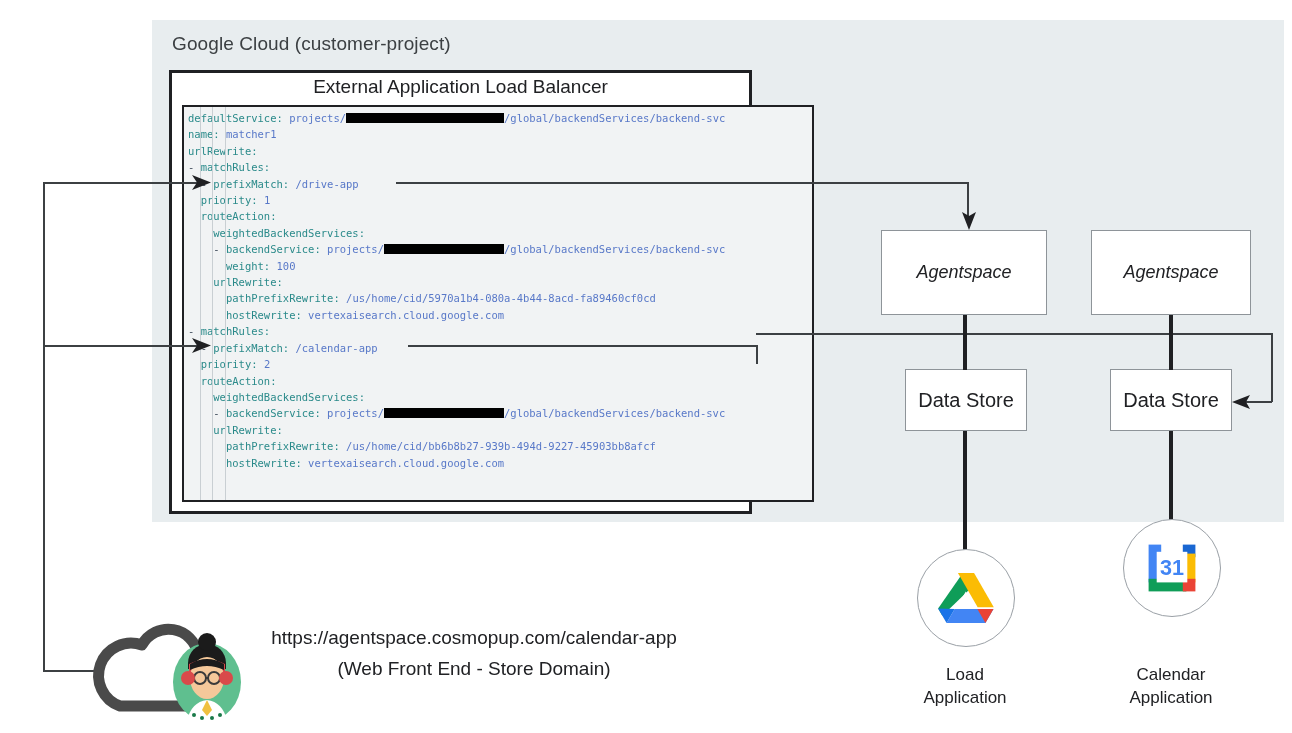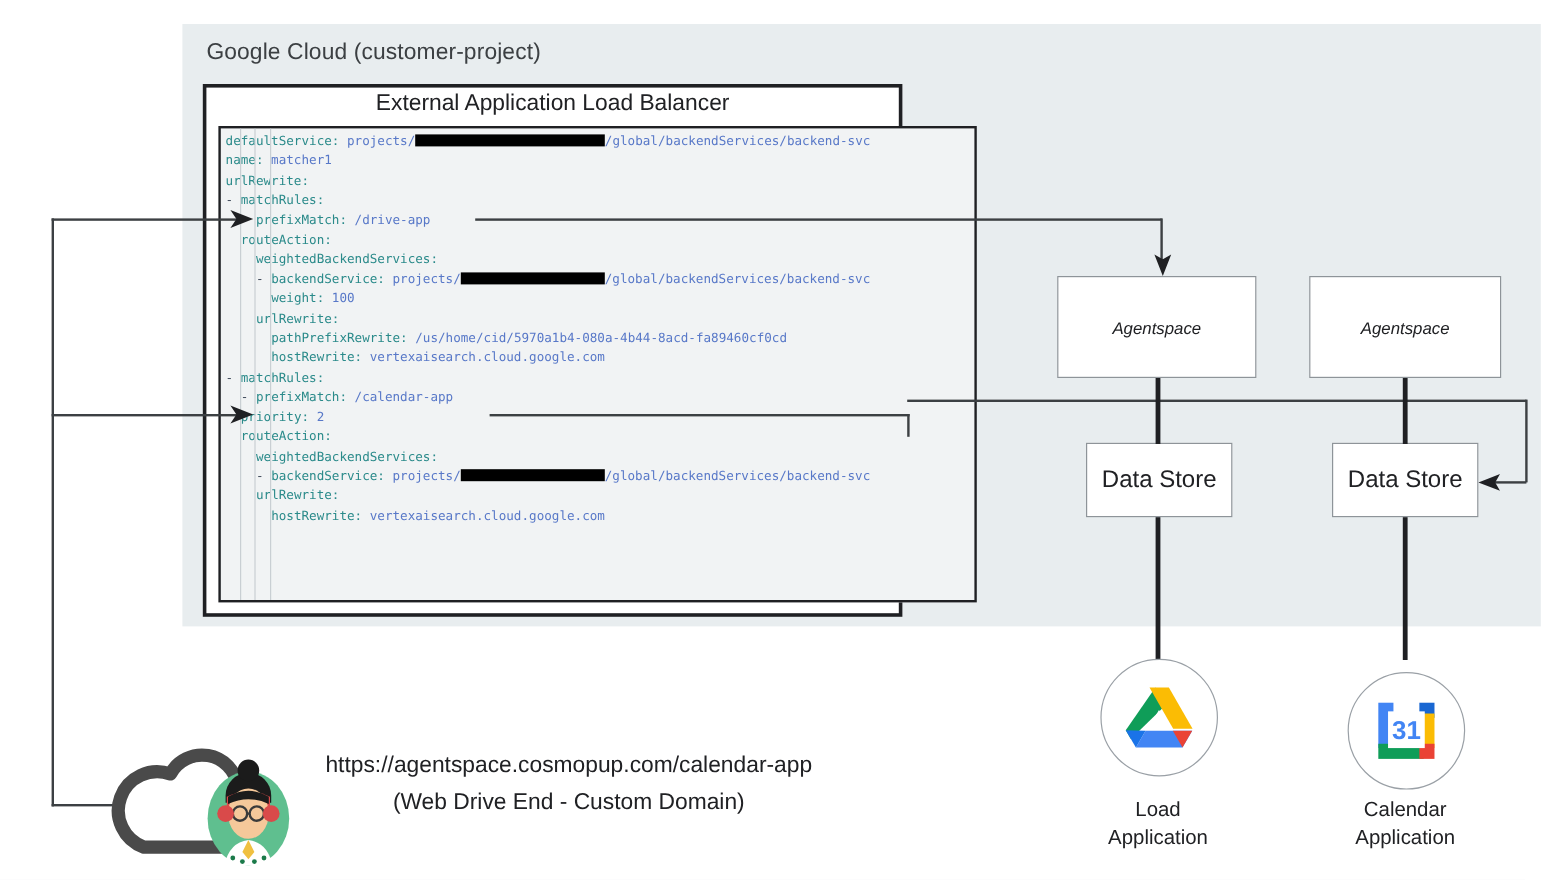--- a/index.html
+++ b/index.html
@@ -30,21 +30,21 @@
   .k{color:#2a8a8a;}
   .v{color:#5878c8;}
   .p{color:#3f4a5a;}
   .redact{display:inline-block;background:#000000;height:10px;vertical-align:-1px;
           border-radius:0;}
   .guide{position:absolute;width:1px;background:#c9cfd3;top:0;bottom:0;}
 
   
   .nodebox{position:absolute;background:#ffffff;border:1.6px solid #8e9499;
            box-sizing:border-box;display:flex;align-items:center;
-           justify-content:center;font-size:14px;color:#202124;}
+           justify-content:center;font-size:18px;color:#202124;}
   .nodebox.italic{font-style:italic;}
   .nodebox.small{font-size:20px;}
 
   
   .ln{position:absolute;background:#1f2023;}
   .ln.thin{background:#3c4043;}
 
   
   .urlblock{position:absolute;left:264px;top:622px;width:420px;text-align:center;
             color:#202124;}
@@ -70,34 +70,36 @@
   <div class="lb-box"></div>
   <div class="lb-title">External Application Load Balancer</div>
 
   <div class="code-box">
     <div class="code-inner" id="code-inner">
         <div class="code-line"><span class="p"></span><span class="k" style="color:#2a8a8a">defaultService:</span><span class="v" style="color:#5878c8"> projects/</span><span class="redact" style="width:158px"></span><span class="v" style="color:#5878c8">/global/backendServices/backend-svc</span></div>
         <div class="code-line"><span class="p"></span><span class="k" style="color:#2a8a8a">name:</span><span class="v" style="color:#5878c8"> matcher1</span></div>
         <div class="code-line"><span class="p"></span><span class="k" style="color:#2a8a8a">urlRewrite:</span></div>
         <div class="code-line"><span class="p">- </span><span class="k" style="color:#2a8a8a">matchRules:</span></div>
         <div class="code-line"><span class="p">  - </span><span class="k" style="color:#2a8a8a">prefixMatch:</span><span class="v" style="color:#5878c8"> /drive-app</span></div>
+        <div class="code-line"><span class="p">  </span><span class="k" style="color:#2a8a8a">priority:</span><span class="v" style="color:#5878c8"> 1</span></div>
         <div class="code-line"><span class="p">  </span><span class="k" style="color:#2a8a8a">routeAction:</span></div>
         <div class="code-line"><span class="p">    </span><span class="k" style="color:#2a8a8a">weightedBackendServices:</span></div>
         <div class="code-line"><span class="p">    - </span><span class="k" style="color:#2a8a8a">backendService:</span><span class="v" style="color:#5878c8"> projects/</span><span class="redact" style="width:120px"></span><span class="v" style="color:#5878c8">/global/backendServices/backend-svc</span></div>
         <div class="code-line"><span class="p">      </span><span class="k" style="color:#2a8a8a">weight:</span><span class="v" style="color:#5878c8"> 100</span></div>
         <div class="code-line"><span class="p">    </span><span class="k" style="color:#2a8a8a">urlRewrite:</span></div>
         <div class="code-line"><span class="p">      </span><span class="k" style="color:#2a8a8a">pathPrefixRewrite:</span><span class="v" style="color:#5878c8"> /us/home/cid/5970a1b4-080a-4b44-8acd-fa89460cf0cd</span></div>
         <div class="code-line"><span class="p">      </span><span class="k" style="color:#2a8a8a">hostRewrite:</span><span class="v" style="color:#5878c8"> vertexaisearch.cloud.google.com</span></div>
         <div class="code-line"><span class="p">- </span><span class="k" style="color:#2a8a8a">matchRules:</span></div>
         <div class="code-line"><span class="p">  - </span><span class="k" style="color:#2a8a8a">prefixMatch:</span><span class="v" style="color:#5878c8"> /calendar-app</span></div>
         <div class="code-line"><span class="p">  </span><span class="k" style="color:#2a8a8a">priority:</span><span class="v" style="color:#5878c8"> 2</span></div>
         <div class="code-line"><span class="p">  </span><span class="k" style="color:#2a8a8a">routeAction:</span></div>
         <div class="code-line"><span class="p">    </span><span class="k" style="color:#2a8a8a">weightedBackendServices:</span></div>
         <div class="code-line"><span class="p">    - </span><span class="k" style="color:#2a8a8a">backendService:</span><span class="v" style="color:#5878c8"> projects/</span><span class="redact" style="width:120px"></span><span class="v" style="color:#5878c8">/global/backendServices/backend-svc</span></div>
         <div class="code-line"><span class="p">    </span><span class="k" style="color:#2a8a8a">urlRewrite:</span></div>
+        <div class="code-line"><span class="p">      </span><span class="k" style="color:#2a8a8a">pathPrefixRewrite:</span><span class="v" style="color:#5878c8"> /us/home/cid/bb6b8b27-939b-494d-9227-45903bb8afcf</span></div>
         <div class="code-line"><span class="p">      </span><span class="k" style="color:#2a8a8a">hostRewrite:</span><span class="v" style="color:#5878c8"> vertexaisearch.cloud.google.com</span></div>
       </div>
   <div class="guide" style="left: 15.62px;"></div>
       <div class="guide" style="left: 28.24px;"></div>
       <div class="guide" style="left: 40.86px;"></div>
     </div>
 
   <div class="nodebox italic" style="left:881px;top:230px;width:166px;height:85px;">Agentspace</div>
 
   <div class="nodebox italic" style="left:1091px;top:230px;width:160px;height:85px;">Agentspace</div>
@@ -149,21 +151,21 @@
       <path d="M0 55.45 l13.2 22.55 l12.6 -21.85 z" fill="#1a73e8"></path>
       <path d="M86.4 56.15 l-12.6 21.85 l-12.6 -21.85 z" fill="#ea4335"></path>
       <path d="M29.1 53.45 h28.2 L43.2 29 z" fill="#ffffff"></path>
     </svg>
   </div>
   <div class="appcaption" style="left:880px;top:663px;">
     <div>Load</div>
     <div>Application</div>
   </div>
 
-  <div class="appcircle" style="left:1123px;top:560px;">
+  <div class="appcircle" style="left:1123px;top:519px;">
     <svg width="54" height="54" viewBox="0 0 60 60">
       <rect x="4" y="4" width="52" height="52" fill="#ffffff"></rect>
       <rect x="4" y="4" width="14" height="42" fill="#4285f4"></rect>
       <rect x="42" y="4" width="14" height="14" fill="#1967d2"></rect>
       <rect x="42" y="14" width="14" height="32" fill="#fbbc04"></rect>
       <rect x="4" y="42" width="42" height="14" fill="#0f9d58"></rect>
       <rect x="42" y="42" width="14" height="14" fill="#ea4335"></rect>
       <rect x="13" y="12" width="34" height="34" fill="#ffffff"></rect>
       <text x="30" y="38" font-family="'Liberation Sans',sans-serif" font-size="24" font-weight="bold" fill="#4285f4" text-anchor="middle">31</text>
     </svg>
@@ -193,16 +195,16 @@
         <circle cx="116" cy="95" r="2" fill="#1b7a4a"></circle>
         <circle cx="124" cy="98" r="2" fill="#1b7a4a"></circle>
         <circle cx="134" cy="98" r="2" fill="#1b7a4a"></circle>
         <circle cx="142" cy="95" r="2" fill="#1b7a4a"></circle>
       </g>
     </svg>
   </div>
 
   <div class="urlblock">
     <div>https://agentspace.cosmopup.com/calendar-app</div>
-    <div>(Web Drive End - Custom Domain)</div>
+    <div>(Web Front End - Store Domain)</div>
   </div>
 
 </div>
 
 </body></html>

